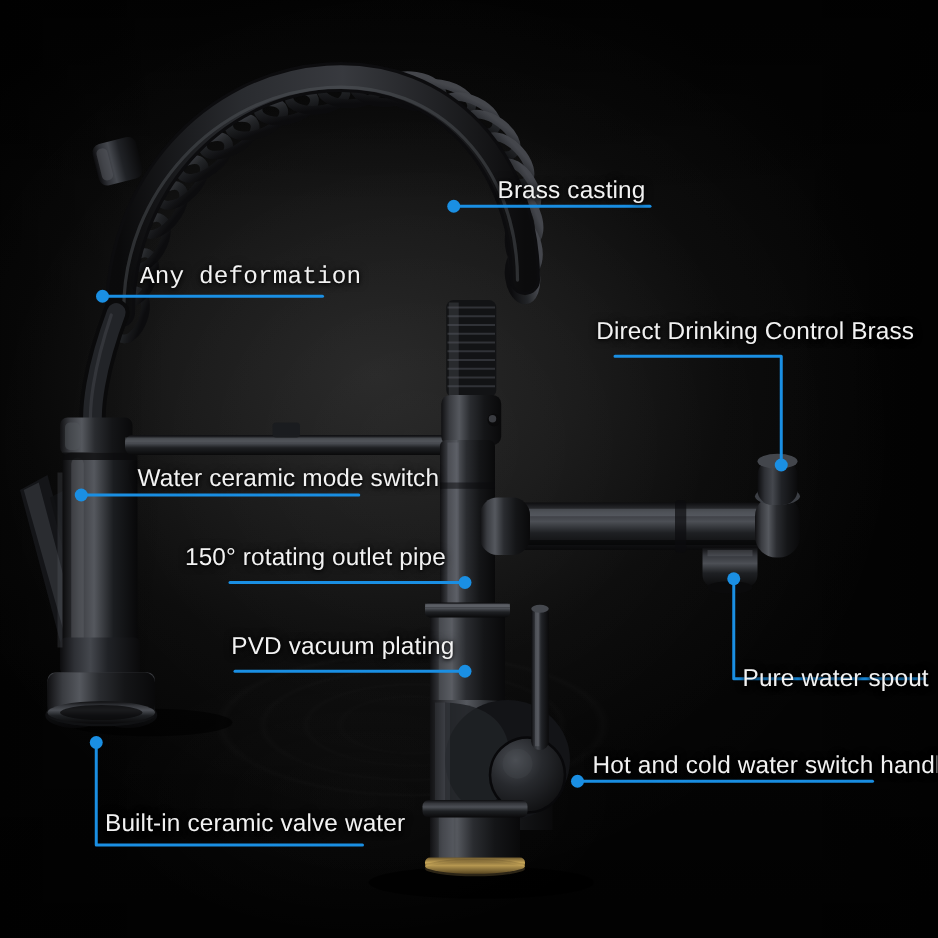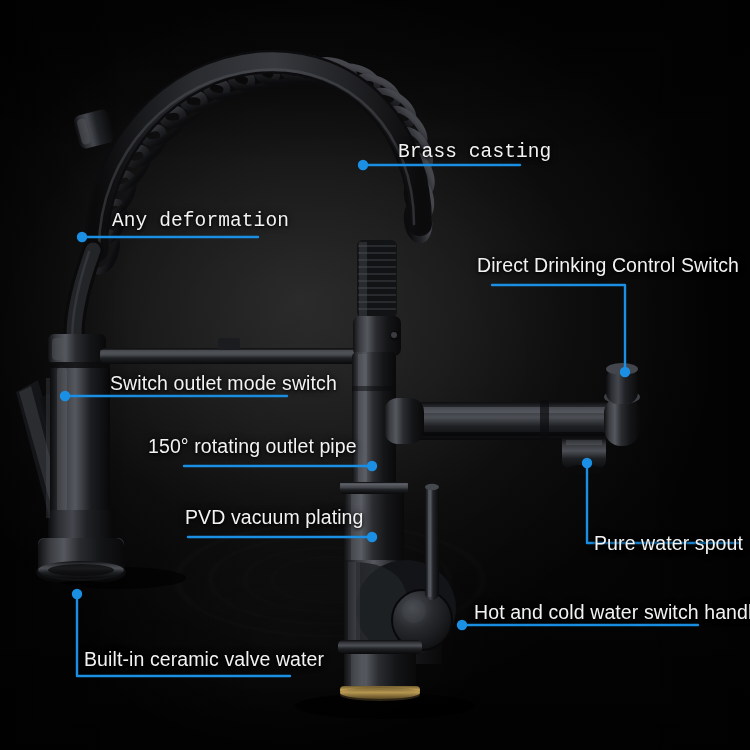--- a/index.html
+++ b/index.html
@@ -312,24 +312,24 @@
         <path d="M 188 537 L 372 537" fill="none" stroke="#1a8fe3" stroke-width="2.4" stroke-linecap="round" stroke-linejoin="round"></path>
         <circle cx="372" cy="537" r="5.2" fill="#1a8fe3"></circle>
         <path d="M 587 463 L 587 543 L 740 543" fill="none" stroke="#1a8fe3" stroke-width="2.4" stroke-linecap="round" stroke-linejoin="round"></path>
         <circle cx="587" cy="463" r="5.2" fill="#1a8fe3"></circle>
         <path d="M 462 625 L 698 625" fill="none" stroke="#1a8fe3" stroke-width="2.4" stroke-linecap="round" stroke-linejoin="round"></path>
         <circle cx="462" cy="625" r="5.2" fill="#1a8fe3"></circle>
         <path d="M 77 594 L 77 676 L 290 676" fill="none" stroke="#1a8fe3" stroke-width="2.4" stroke-linecap="round" stroke-linejoin="round"></path>
         <circle cx="77" cy="594" r="5.2" fill="#1a8fe3"></circle>
       </svg>
     <div id="anno-text-layer">
-        <div class="anno-text" style="left: 398px; top: 143px; font-family: Liberation Mono, monospace;">Brass casting</div>
+        <div class="anno-text" style="left: 398px; top: 143px;">Brass casting</div>
         <div class="anno-text" style="left: 112px; top: 212px; font-family: Liberation Mono, monospace;">Any deformation</div>
-        <div class="anno-text" style="left: 477px; top: 256px;">Direct Drinking Control Switch</div>
-        <div class="anno-text" style="left: 110px; top: 374px;">Switch outlet mode switch</div>
+        <div class="anno-text" style="left: 477px; top: 256px;">Direct Drinking Control Brass</div>
+        <div class="anno-text" style="left: 110px; top: 374px;">Water ceramic mode switch</div>
         <div class="anno-text" style="left: 148px; top: 437px;">150° rotating outlet pipe</div>
         <div class="anno-text" style="left: 185px; top: 508px; text-align: right;">PVD vacuum plating</div>
         <div class="anno-text" style="left: 594px; top: 513px; margin-top: 21px;">Pure water spout</div>
         <div class="anno-text" style="left: 474px; top: 603px;">Hot and cold water switch handle</div>
         <div class="anno-text" style="left: 84px; top: 650px;">Built-in ceramic valve water</div>
       </div>
   </div>
 
 </div>
 

